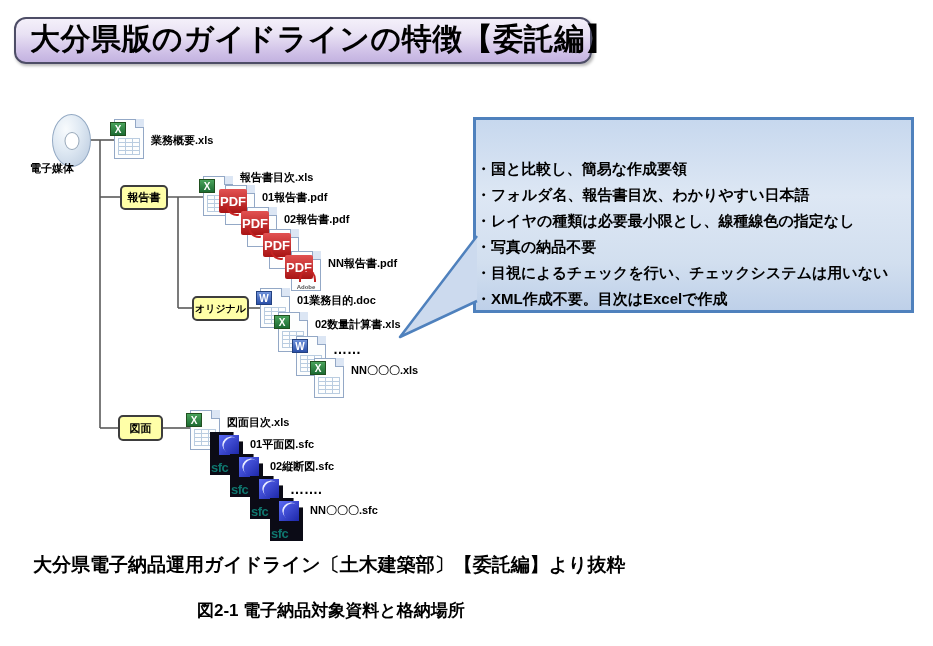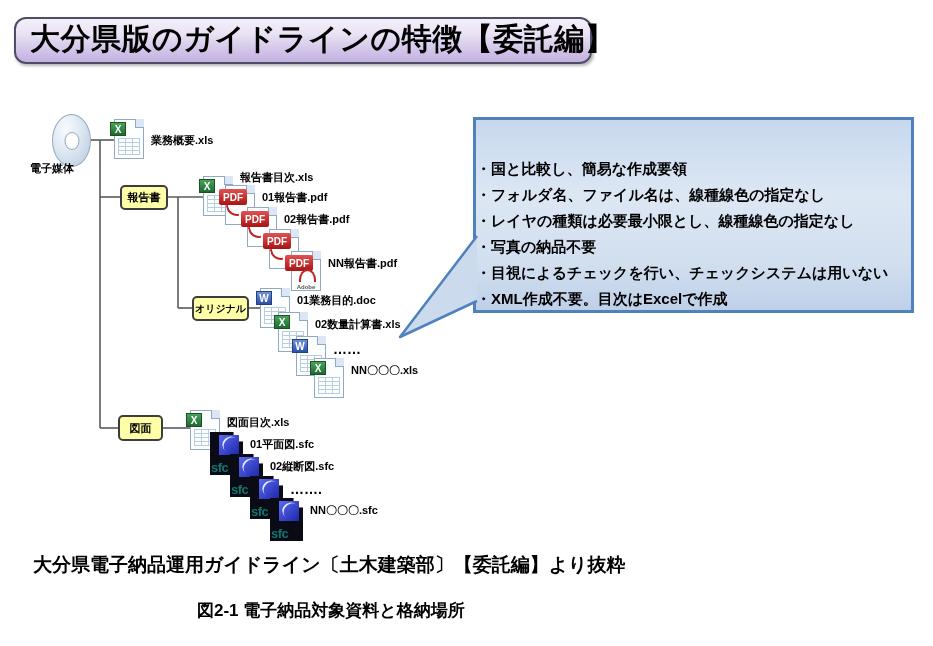--- a/index.html
+++ b/index.html
@@ -46,22 +46,22 @@
   .sheet{position:absolute;left:4px;right:4px;bottom:4px;height:15px;border:1px solid #b9cce0;
         background:
          repeating-linear-gradient(to bottom,transparent 0 3px,#b9cce0 3px 4px),
          repeating-linear-gradient(to right,transparent 0 6px,#b9cce0 6px 7px);}
   .emblem{position:absolute;top:3px;left:-4px;width:16px;height:14px;display:flex;
         align-items:center;justify-content:center;color:#fff;font-weight:bold;font-size:10px;
         border:1px solid #20501f;box-sizing:border-box;}
   .emblem-x{background:linear-gradient(#49a35b,#1c6b33);}
   .emblem-w{background:linear-gradient(#6f92da,#2a4fa8);border-color:#22407f;}
 
-  .pdf-band{position:absolute;top:4px;left:-6px;width:28px;height:16px;border-radius:2px;
-        background:linear-gradient(#e25252,#a91414);color:#fff;font-size:10px;font-weight:bold;
+  .pdf-band{position:absolute;top:4px;left:-6px;width:28px;height:24px;border-radius:2px;
+        background:linear-gradient(#e25252,#a91414);color:#fff;font-size:13px;font-weight:bold;
         display:flex;align-items:center;justify-content:center;}
   .pdf-curl{position:absolute;left:2px;top:19px;width:9px;height:11px;
         border-left:2px solid #c42222;border-bottom:2px solid #c42222;
         border-radius:0 0 0 11px;transform:rotate(-12deg);}
   .adobe-swoosh{position:absolute;left:8px;bottom:9px;width:13px;height:11px;
         border:2px solid #c42222;border-bottom:none;
         border-radius:60% 60% 0 0 / 100% 100% 0 0;}
   .adobe-text{position:absolute;bottom:1px;left:0;width:100%;text-align:center;
         font-size:6px;color:#555;font-weight:bold;}
 
@@ -283,21 +283,21 @@
       <span class="sfc-blue">
           <span class="sfc-arc"></span>
         </span>
       <span class="sfc-text">sfc</span>
     </span>
     <span class="flabel">NN〇〇〇.sfc</span>
   </div>
 
   <div class="callout">
     <div class="bullet">・国と比較し、簡易な作成要領</div>
-    <div class="bullet">・フォルダ名、ファイル名は、線種線色の指定なし</div>
+    <div class="bullet">・フォルダ名、報告書目次、わかりやすい日本語</div>
     <div class="bullet">・レイヤの種類は必要最小限とし、線種線色の指定なし</div>
     <div class="bullet">・写真の納品不要</div>
     <div class="bullet">・目視によるチェックを行い、チェックシステムは用いない</div>
     <div class="bullet">・XML作成不要。目次はExcelで作成</div>
   </div>
   <svg class="tail" width="933" height="646">
     <path d="M477,236 L400,337 L477,301" fill="#ccdaee" stroke="#4f81bd" stroke-width="2.5" stroke-linejoin="round"></path>
   </svg>
 
   <div class="src-line">大分県電子納品運用ガイドライン〔土木建築部〕【委託編】より抜粋</div>

